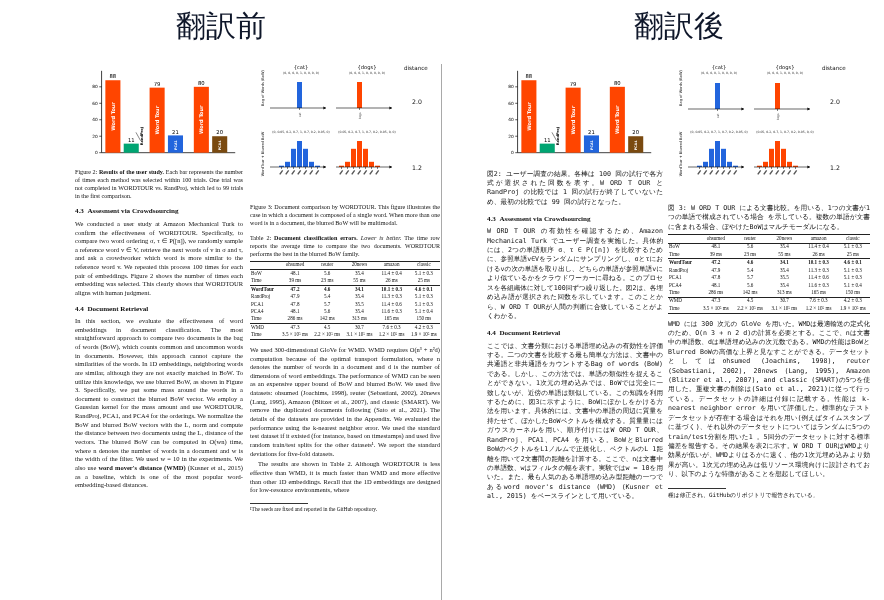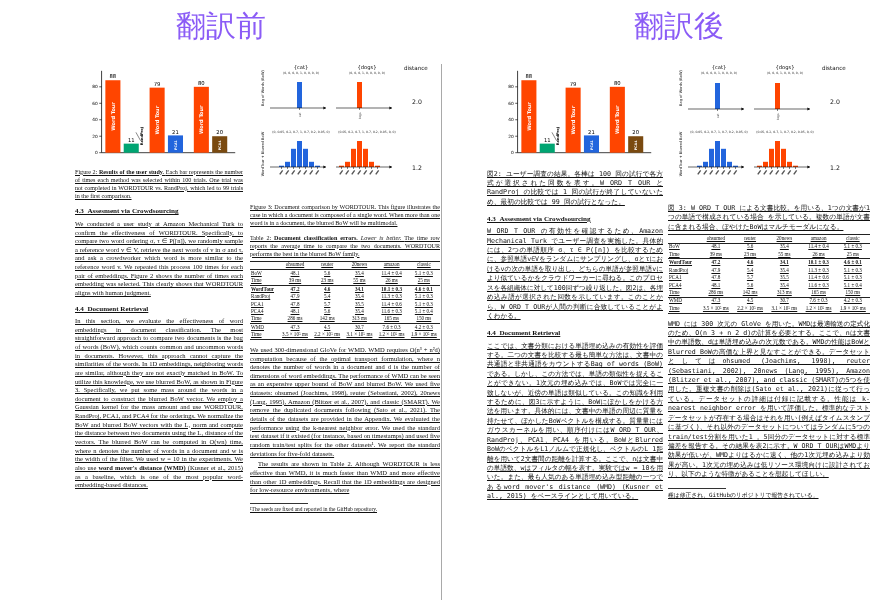--- a/index.html
+++ b/index.html
@@ -1,23 +1,23 @@
 <!DOCTYPE html>
 <html><head>
 <meta charset="utf-8">
 <style>
   html,body{margin:0;padding:0;background:#fff;-webkit-text-size-adjust:none;}
   #canvas{position:relative;width:884px;height:600px;background:#fff;overflow:hidden;
           font-family:"Liberation Serif",serif;color:#111;}
   .page-title{position:absolute;top:6px;font-size:30px;font-family:"DejaVu Sans",sans-serif;
-              color:#8b5cf6;width:442px;text-align:center;}
+              color:#0f172a;width:442px;text-align:center;}
   #title-left{left:0;} #title-right{left:458px;}
   .vdivider{position:absolute;left:441px;top:64px;width:1px;height:536px;background:#a9a9a9;}
 
-  .col{position:absolute;overflow:hidden;text-align:justify;text-decoration:underline;}
+  .col{position:absolute;overflow:hidden;text-align:justify;}
   .en{font-size:6.5px;line-height:1.33;}
   .jp{font-family:"DejaVu Sans Mono",monospace;font-size:6.6px;line-height:1.43;}
   #lp-col1{left:75px;top:68px;width:168px;height:530px;}
   #lp-col2{left:250px;top:62px;width:190px;height:536px;}
   #rp-col1{left:487px;top:68px;width:176px;height:530px;}
   #rp-col2{left:668px;top:62px;width:202px;height:536px;}
 
   .chart-wrap{width:160px;margin:0 auto;}
   .caption{font-size:6.1px;line-height:1.3;margin:4px 0 0 0;}
   .jp .caption{font-size:6.7px;line-height:1.4;}

